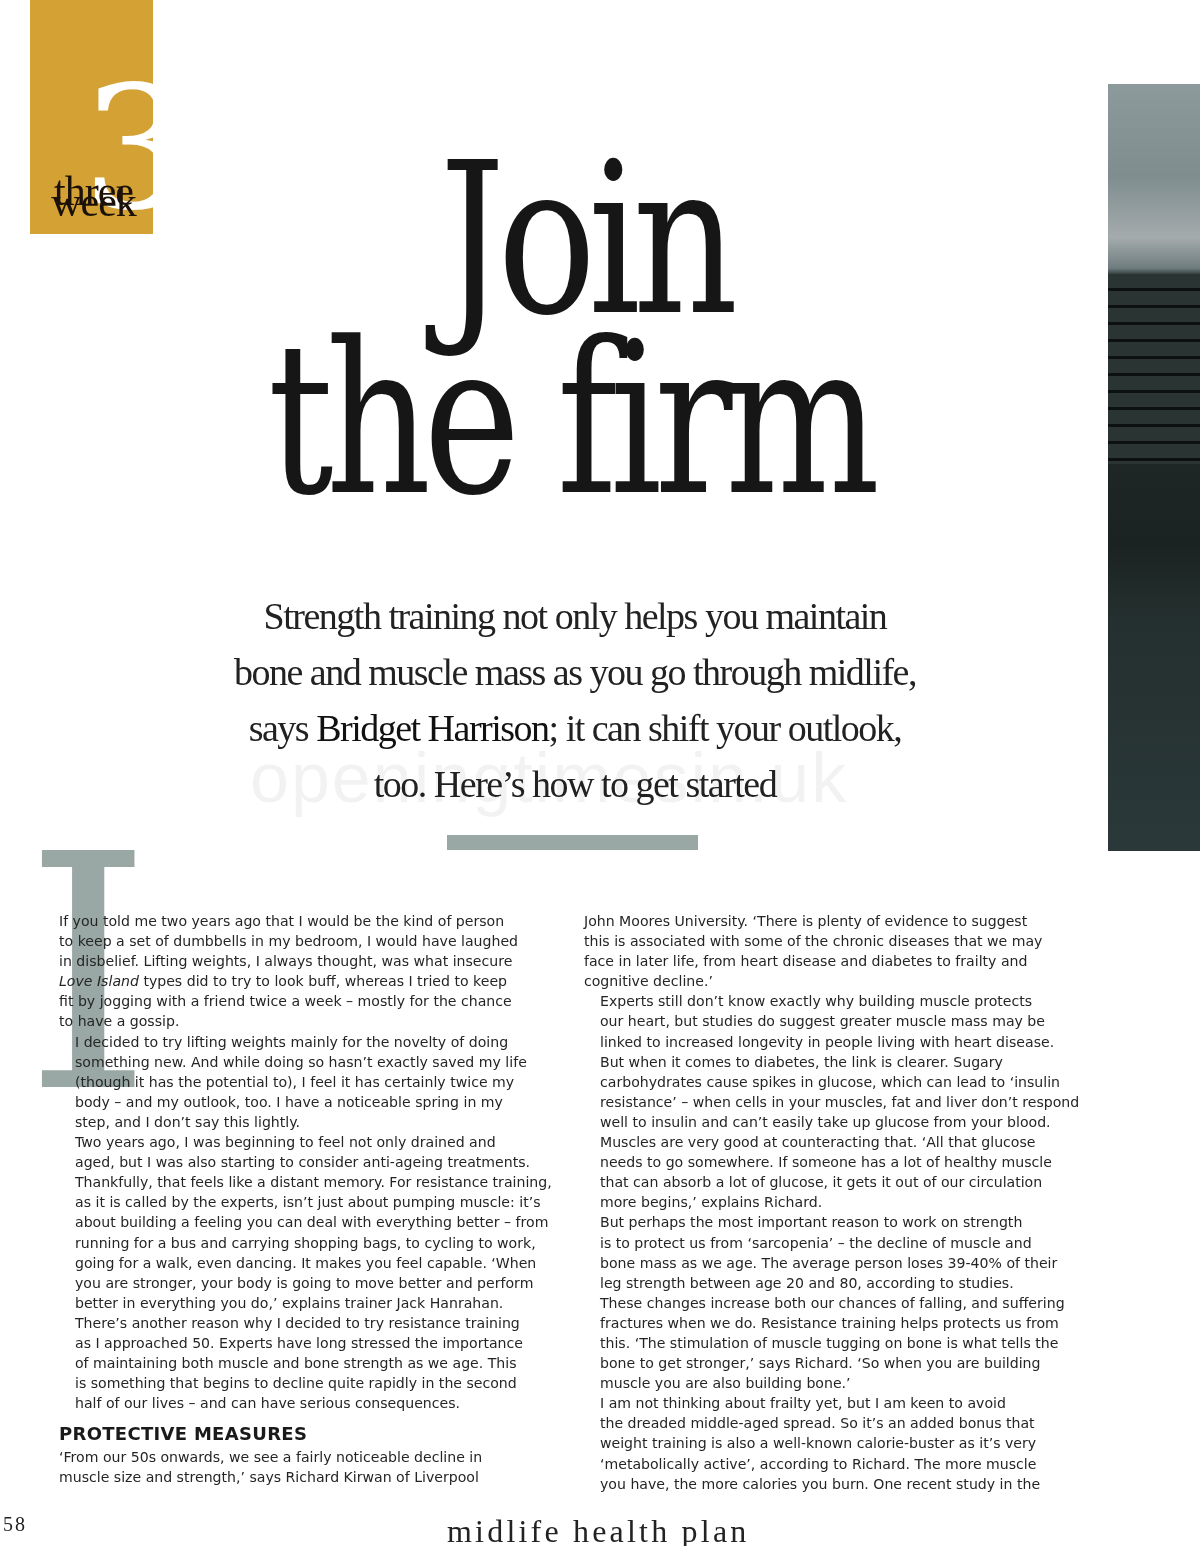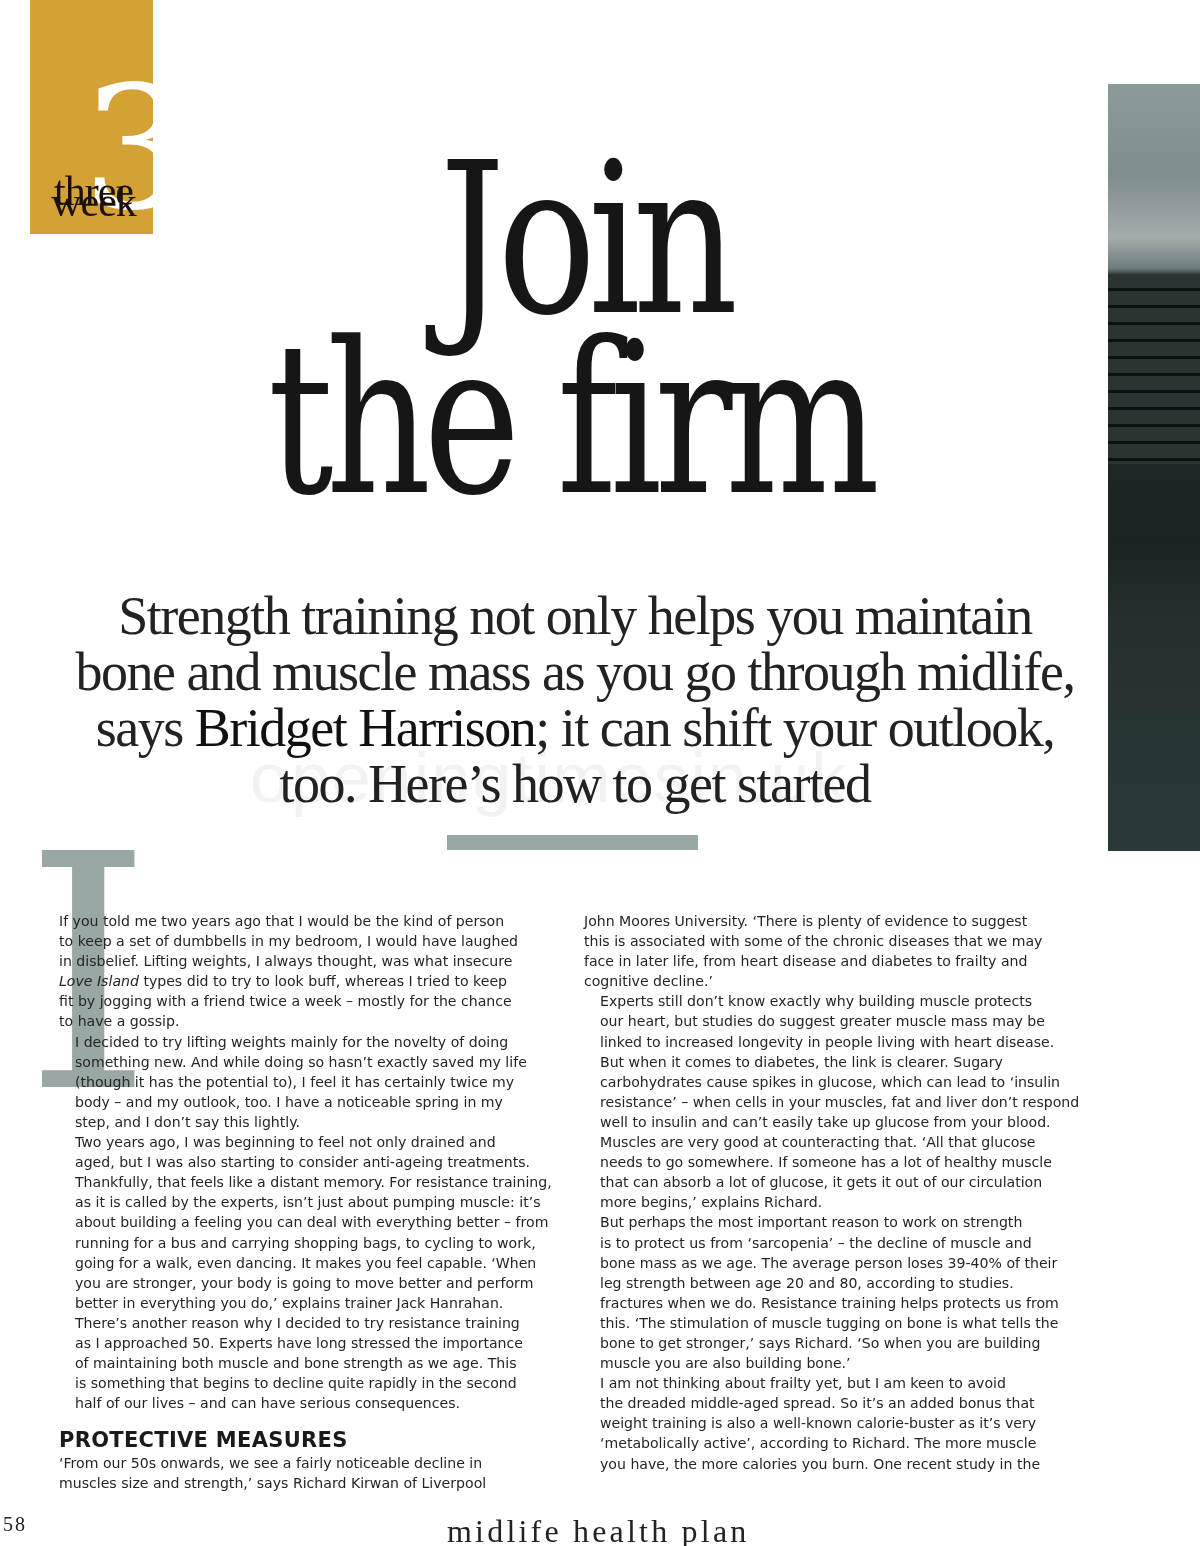--- a/index.html
+++ b/index.html
@@ -85,21 +85,21 @@
     }
     .headline .line1 { margin-left: 30px; }
 
     .standfirst {
       position: absolute;
       left: 70px;
       top: 588px;
       width: 1010px;
       text-align: center;
       font-family: "Liberation Serif", serif;
-      font-size: 54px;
+      font-size: 38px;
       line-height: 56px;
       color: #222222;
       letter-spacing: -1.5px;
       margin: 0;
     }
     .standfirst .author {
       color: #111111;
     }
     .watermark {
       position: absolute;
@@ -141,23 +141,23 @@
     }
     .col-left { left: 59px; width: 510px; }
     .col-right { left: 584px; width: 510px; }
     .col p {
       margin: 0;
       text-indent: 16px;
     }
     .col p.first { text-indent: 0; }
     .col .ln { display: block; white-space: nowrap; }
     .col h2 {
-      margin: 14px 0 0 0;
+      margin: 8px 0 0 0;
       font-family: "DejaVu Sans", sans-serif;
-      font-size: 21px;
+      font-size: 18px;
       line-height: 26px;
       font-weight: bold;
       color: #1a1a1a;
       letter-spacing: 0.3px;
     }
 
     .folio {
       position: absolute;
       left: 3px;
       top: 1513px;
@@ -238,21 +238,21 @@
   <p>
     <span class="ln" style="text-indent:16px">There’s another reason why I decided to try resistance training</span>
     <span class="ln">as I approached 50. Experts have long stressed the importance</span>
     <span class="ln">of maintaining both muscle and bone strength as we age. This</span>
     <span class="ln">is something that begins to decline quite rapidly in the second</span>
     <span class="ln">half of our lives – and can have serious consequences.</span>
   </p>
   <h2>PROTECTIVE MEASURES</h2>
   <p class="first">
     <span class="ln">‘From our 50s onwards, we see a fairly noticeable decline in</span>
-    <span class="ln">muscles size and strength,’ says Richard Kirwan of Liverpool</span>
+    <span class="ln">muscle size and strength,’ says Richard Kirwan of Liverpool</span>
   </p>
 </div>
 
 <div class="col col-right">
   <p class="first">
     <span class="ln">John Moores University. ‘There is plenty of evidence to suggest</span>
     <span class="ln">this is associated with some of the chronic diseases that we may</span>
     <span class="ln">face in later life, from heart disease and diabetes to frailty and</span>
     <span class="ln">cognitive decline.’</span>
   </p>
@@ -267,20 +267,21 @@
     <span class="ln">Muscles are very good at counteracting that. ‘All that glucose</span>
     <span class="ln">needs to go somewhere. If someone has a lot of healthy muscle</span>
     <span class="ln">that can absorb a lot of glucose, it gets it out of our circulation</span>
     <span class="ln">more begins,’ explains Richard.</span>
   </p>
   <p>
     <span class="ln" style="text-indent:16px">But perhaps the most important reason to work on strength</span>
     <span class="ln">is to protect us from ‘sarcopenia’ – the decline of muscle and</span>
     <span class="ln">bone mass as we age. The average person loses 39-40% of their</span>
     <span class="ln">leg strength between age 20 and 80, according to studies.</span>
+    <span class="ln">These changes increase both our chances of falling, and suffering</span>
     <span class="ln">fractures when we do. Resistance training helps protects us from</span>
     <span class="ln">this. ‘The stimulation of muscle tugging on bone is what tells the</span>
     <span class="ln">bone to get stronger,’ says Richard. ‘So when you are building</span>
     <span class="ln">muscle you are also building bone.’</span>
   </p>
   <p>
     <span class="ln" style="text-indent:16px">I am not thinking about frailty yet, but I am keen to avoid</span>
     <span class="ln">the dreaded middle-aged spread. So it’s an added bonus that</span>
     <span class="ln">weight training is also a well-known calorie-buster as it’s very</span>
     <span class="ln">‘metabolically active’, according to Richard. The more muscle</span>

